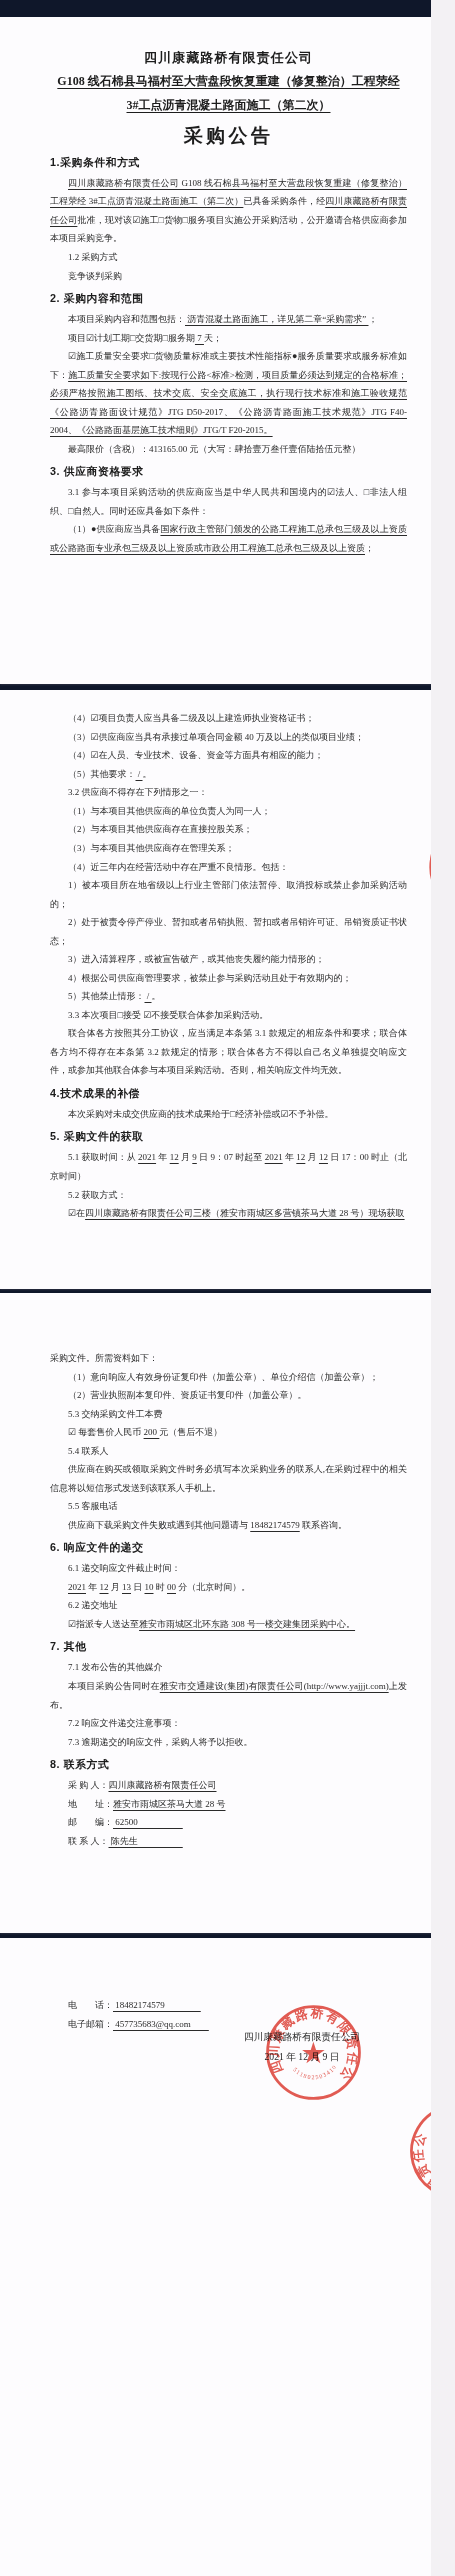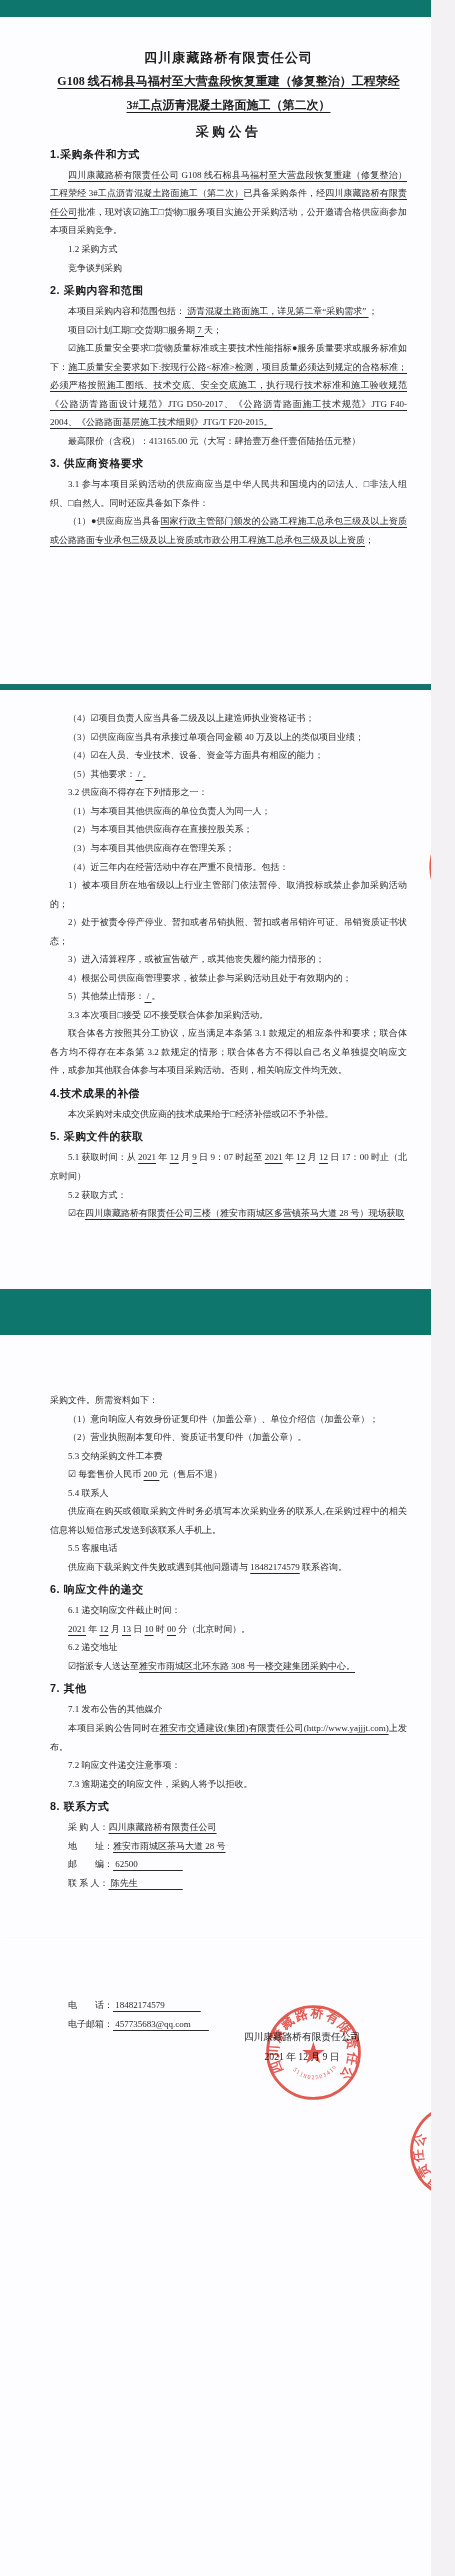--- a/index.html
+++ b/index.html
@@ -1,29 +1,29 @@
 <!DOCTYPE html>
 <html style="font-size:9px"><head>
 <meta charset="utf-8">
 <title>采购公告</title>
 <style>
   html,body{margin:0;padding:0;}
   body{background:#f3f1f4;font-family:"Liberation Serif","DejaVu Serif",serif;}
-  .doc{position:relative;width:431px;height:2576px;overflow:hidden;margin:0;background:#0f766e;}
+  .doc{position:relative;width:431px;height:2576px;overflow:hidden;margin:0;background:#0f172a;}
   .page{position:absolute;left:0;width:455px;background:#fdfcfe;box-sizing:border-box;
         box-shadow:0 0.6px 1.7px rgba(110,100,120,.30);overflow:hidden;color:#2a2a2a;}
   #p1{top:17px;height:667px;padding:32px 48px 0 50px;}
   #p2{top:690px;height:599px;padding:19.3px 48px 0 50px;}
-  #p3{top:1335px;height:640px;padding:56px 48px 0 50px;}
+  #p3{top:1293px;height:640px;padding:56px 48px 0 50px;}
   #p4{top:1938px;height:638px;padding:58px 48px 0 50px;}
 
   .b-t1{font-size:13px;font-weight:700;text-align:center;letter-spacing:1.1px;color:#1d1d1d;margin:0 0 3.4px;}
   .b-t2{font-size:12px;font-weight:700;text-align:center;line-height:1.95;color:#1d1d1d;margin:1.1px 0 4.6px;}
   .b-t2 span{text-decoration:underline;text-underline-offset:3.4px;text-decoration-thickness:0.9px;}
-  .b-t3{font-size:13px;font-weight:700;text-align:center;letter-spacing:3.4px;color:#1d1d1d;margin:5.7px 0 6.8px;}
+  .b-t3{font-size:19px;font-weight:700;text-align:center;letter-spacing:3.4px;color:#1d1d1d;margin:5.7px 0 6.8px;}
   .b-h{font-family:"Liberation Sans","DejaVu Sans",sans-serif;font-size:10.8px;font-weight:700;
        color:#1c1c1c;margin:7px 0 4px;letter-spacing:0.6px;}
   .b-p,.b-p0{font-size:9px;line-height:2.06;text-align:justify;margin:0;}
   .b-p{text-indent:2em;}
   .b-p0{text-indent:0;}
   .u{text-decoration:underline;text-underline-offset:2.8px;text-decoration-thickness:0.6px;}
 
   .signature{position:absolute;left:228px;top:89px;width:148px;text-align:center;
              font-size:9.7px;line-height:2.1;color:#262626;}
   .seal{position:absolute;color:#dd382d;opacity:.82;mix-blend-mode:multiply;pointer-events:none;}

